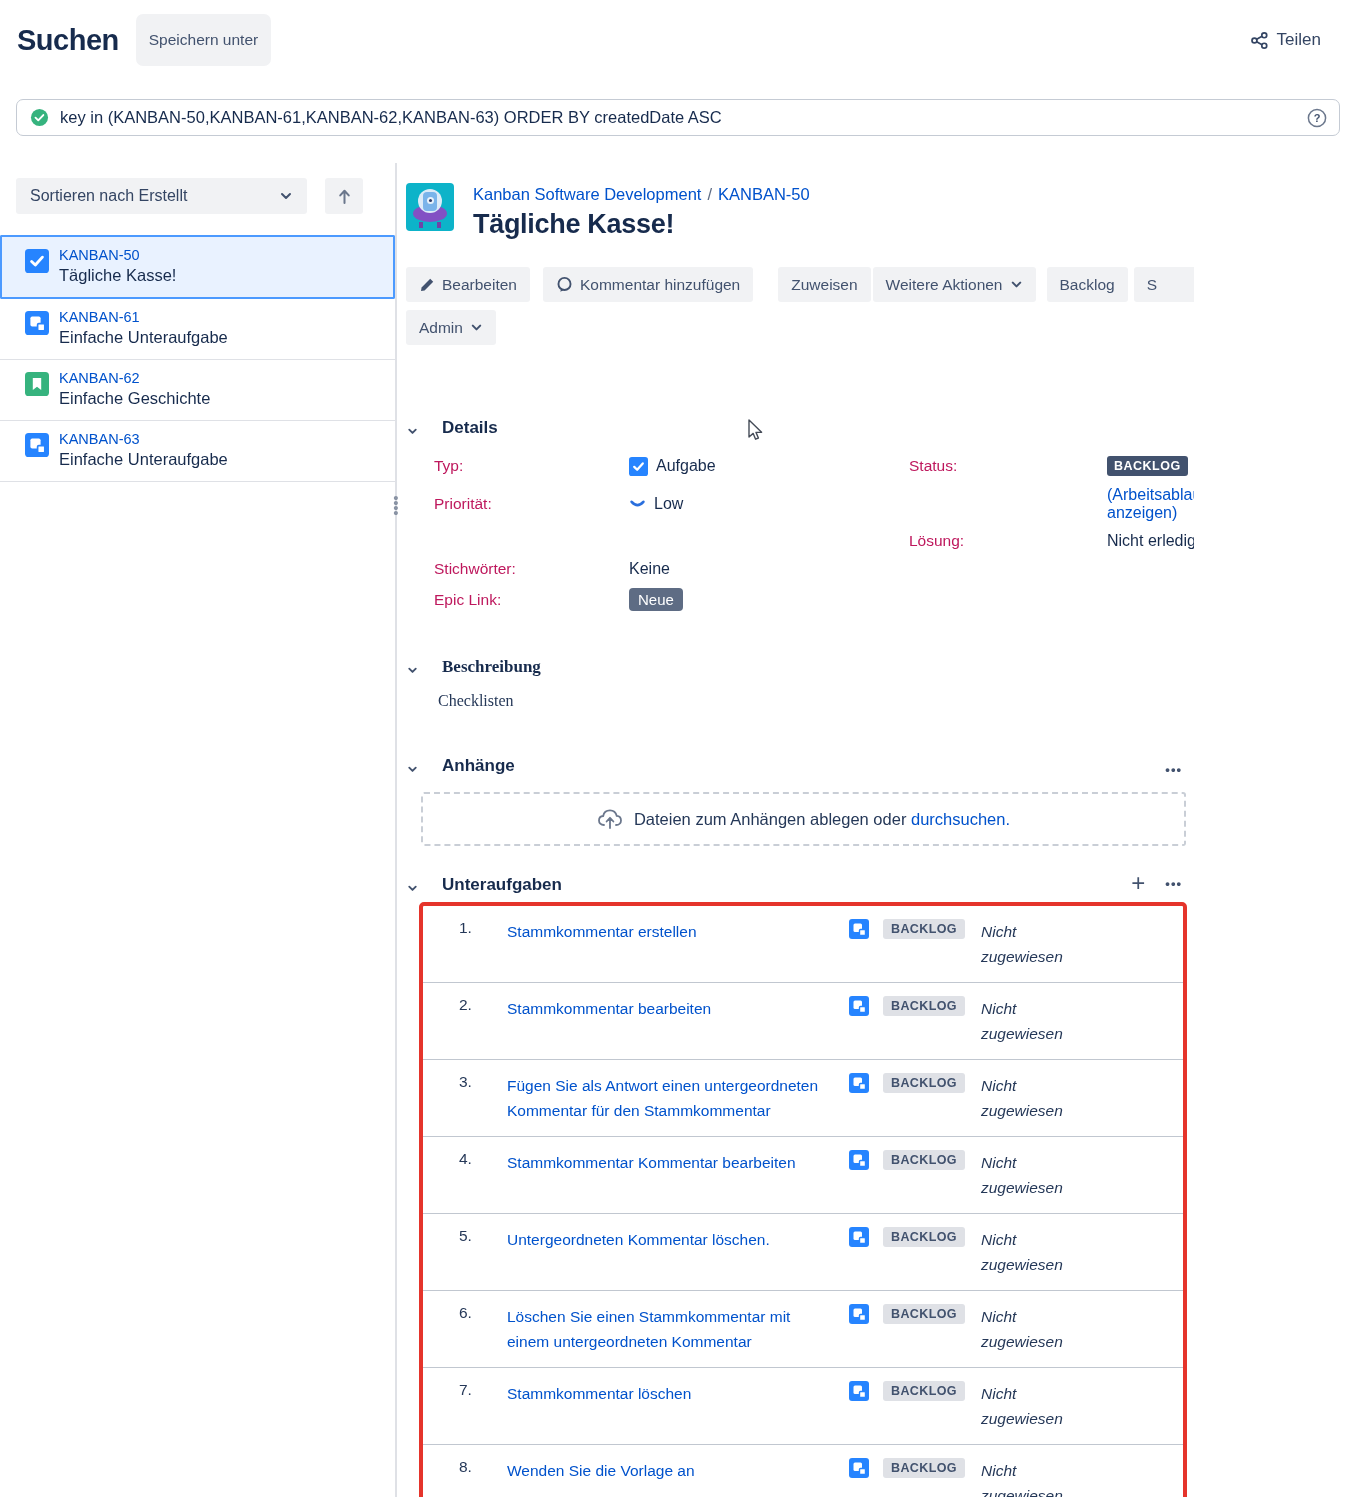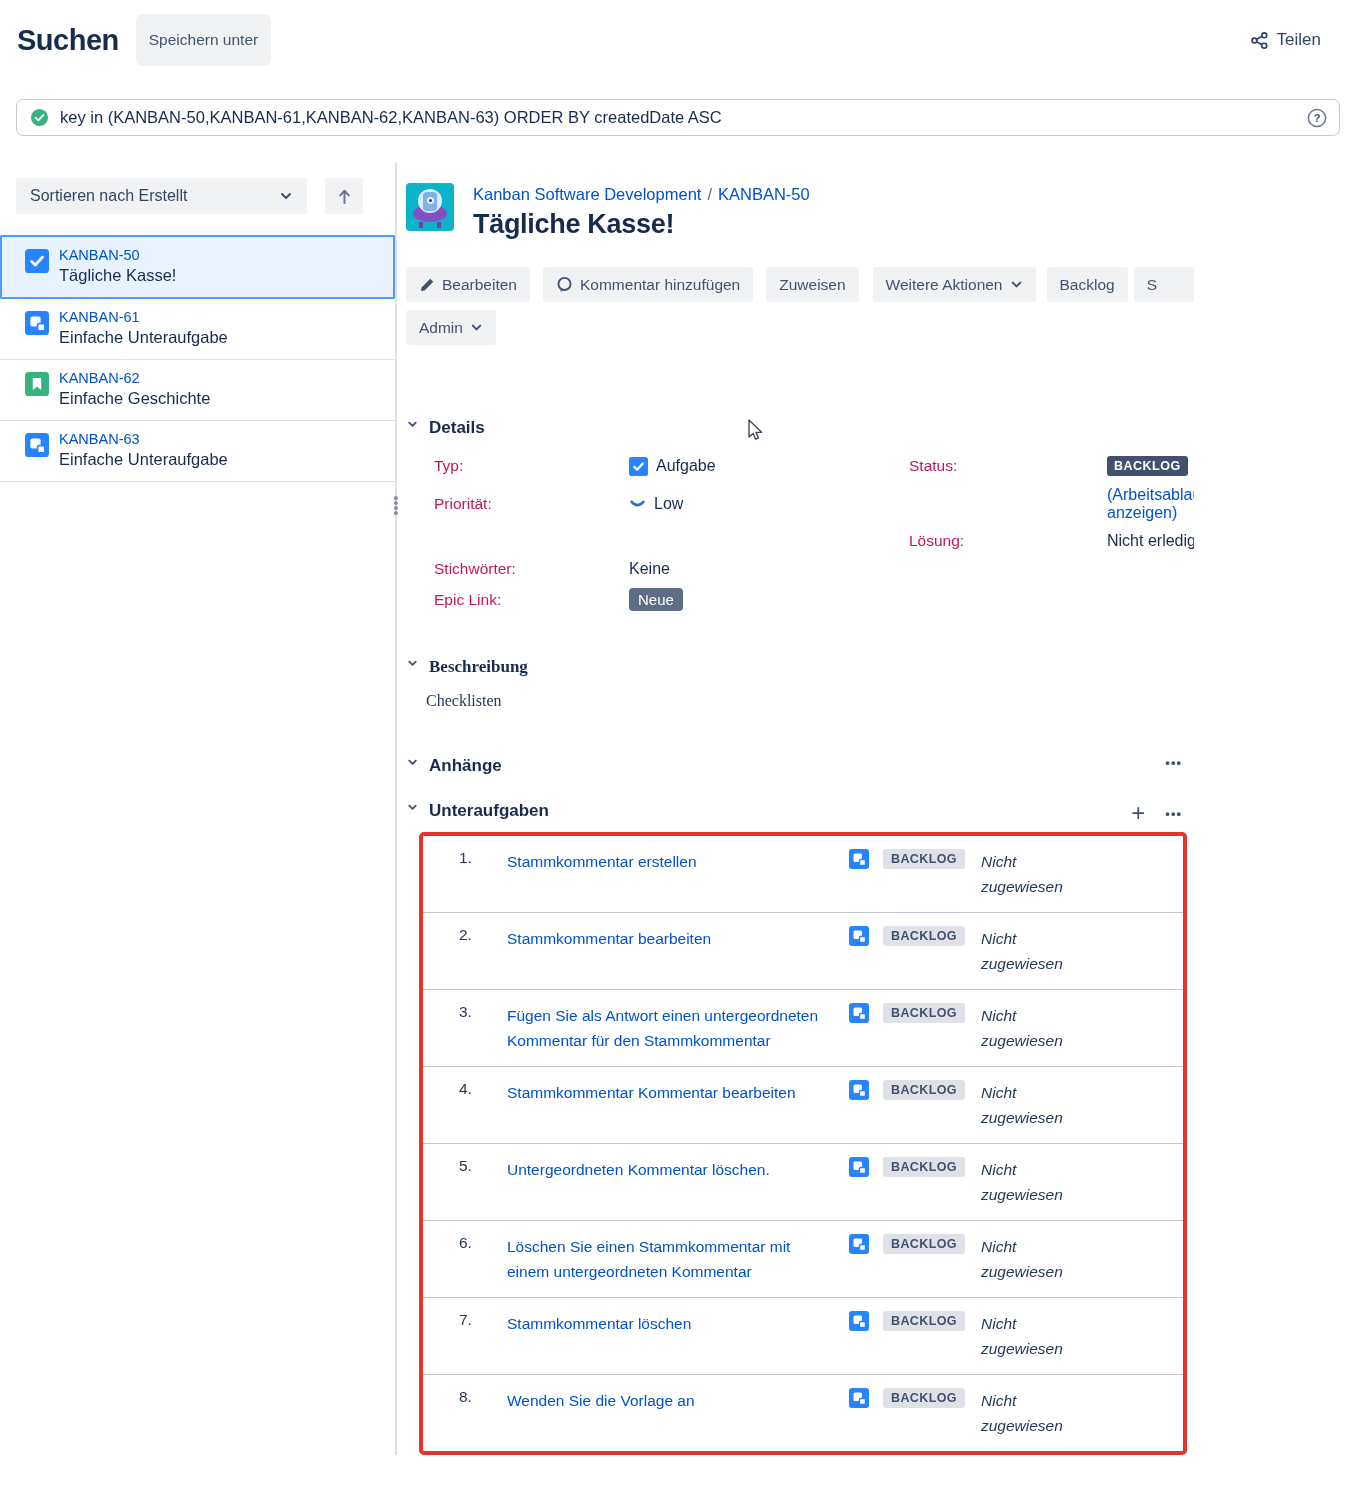--- a/index.html
+++ b/index.html
@@ -64,42 +64,42 @@
   .ufo-eye { position:absolute; left:21px; top:14px; width:7px; height:7px; background:#e8f2fb;
              border-radius:50%; }
   .ufo-pupil { position:absolute; left:23px; top:16px; width:3px; height:3px; background:#2d3a66;
              border-radius:50%; }
   .breadcrumb { font-size:16.5px; margin-top:2px; }
   .breadcrumb a { color:#0052cc; text-decoration:none; cursor:pointer; }
   .crumb-sep { color:#5e6c84; padding:0 6px; }
   .issue-title { font-size:27px; font-weight:700; color:#172b4d; margin-top:5px; letter-spacing:-0.3px; }
   
   .toolbar { display:flex; gap:13px; margin-top:27px; white-space:nowrap; }
-  .btn-group { display:flex; gap:14px; }
+  .btn-group { display:flex; gap:2px;margin-left:12px; }
   .toolbar-row2 { margin-top:8px; display:flex; }
   .clip-btn { width:62px; }
   
-  .section-head { display:flex; align-items:flex-start; gap:10px; }
+  .section-head { display:flex; align-items:flex-end; gap:23px; }
   .sec-chevron { flex-shrink:0; cursor:pointer; display:inline-flex; }
   .section-title { font-size:17px; font-weight:700; color:#172b4d; }
   .sec-actions { margin-left:auto; display:flex; align-items:center; gap:20px; padding-right:12px; }
   .icon-btn { color:#42526e; cursor:pointer; font-size:20px; line-height:1; background:none; border:none; font-family:inherit; }
   .meatballs { font-size:13px; font-weight:700; letter-spacing:1px; color:#42526e; }
   .details-section { margin-top:73px; }
   .details-grid { margin:18px 0 0 28px; display:grid;
                   grid-template-columns:195px 280px 198px auto; row-gap:10px; align-items:center; }
   .dt-label { color:#be185d; font-size:15.5px; }
   .dt-value { color:#172b4d; font-size:16px; display:flex; align-items:center; gap:8px; }
   .badge-dark { background:#42526e; color:#fff; font-size:12.5px; font-weight:700;
                 letter-spacing:0.5px; border-radius:3px; padding:3px 7px; display:inline-block; }
   .badge-epic { background:#5e6c84; color:#fff; font-size:15px; border-radius:4px;
                 padding:3px 9px; display:inline-block; cursor:pointer; }
   .link { color:#0052cc; text-decoration:none; cursor:pointer; }
   .desc-section { margin-top:46px;font-family:Liberation Serif, serif; }
-  .desc-text { margin:15px 0 0 20px; font-size:16px; color:#253858; }
+  .desc-text { margin:15px 0 0 32px; font-size:16px; color:#253858; }
   .attach-section { margin-top:46px; }
   .dropzone { margin:16px 0 0 15px; width:765px; height:54px; border:2px dashed #c9ced6;
               border-radius:3px; display:flex; align-items:center; justify-content:center; gap:11px;
               font-size:16.5px; color:#253858; cursor:pointer; }
   .subtask-section { margin-top:25px; }
   .subtask-box { margin:7px 0 0 13px; width:768px; border:4px solid #e5342b; border-radius:5px;
                  background:#fff; }
   .subtask-row { display:grid; grid-template-columns:48px 342px 34px 98px 120px;
                  padding:13px 8px 13px 36px; position:relative; }
   .subtask-row + .subtask-row { border-top:1px solid #c1c7d0; }
@@ -366,20 +366,32 @@
         <span class="sec-chevron">
           <svg width="13" height="13" viewBox="0 0 14 14">
               <path d="M3.5 5 L7 8.5 L10.5 5" stroke="#42526e" stroke-width="2" fill="none" stroke-linecap="round" stroke-linejoin="round"></path>
             </svg>
         </span>
         <span class="section-title">Anhänge</span>
         <div class="sec-actions">
           <span class="icon-btn meatballs">•••</span>
         </div>
       </div>
+      <div class="dropzone">
+        <span style="display:inline-flex">
+          <svg width="26" height="24" viewBox="0 0 26 24">
+              <path d="M7 18 C3.7 18 2 15.8 2 13.4 C2 11 3.8 9.2 6.2 9 C6.8 5.6 9.6 3.4 13 3.4 C16.2 3.4 18.9 5.5 19.7 8.8 C22.2 9 24 11 24 13.4 C24 15.8 22.2 18 19 18" fill="none" stroke="#6b778c" stroke-width="1.8" stroke-linecap="round"></path>
+              <path d="M13 21 L13 11.5 M9.6 14.5 L13 10.8 L16.4 14.5" stroke="#6b778c" stroke-width="1.8" fill="none" stroke-linecap="round" stroke-linejoin="round"></path>
+            </svg>
+        </span>
+        <span>
+          <span>Dateien zum Anhängen ablegen oder</span>
+          <a class="link">durchsuchen.</a>
+        </span>
+      </div>
     </div>
 
     <div class="subtask-section">
       <div class="section-head">
         <span class="sec-chevron">
           <svg width="13" height="13" viewBox="0 0 14 14">
               <path d="M3.5 5 L7 8.5 L10.5 5" stroke="#42526e" stroke-width="2" fill="none" stroke-linecap="round" stroke-linejoin="round"></path>
             </svg>
         </span>
         <span class="section-title">Unteraufgaben</span>

